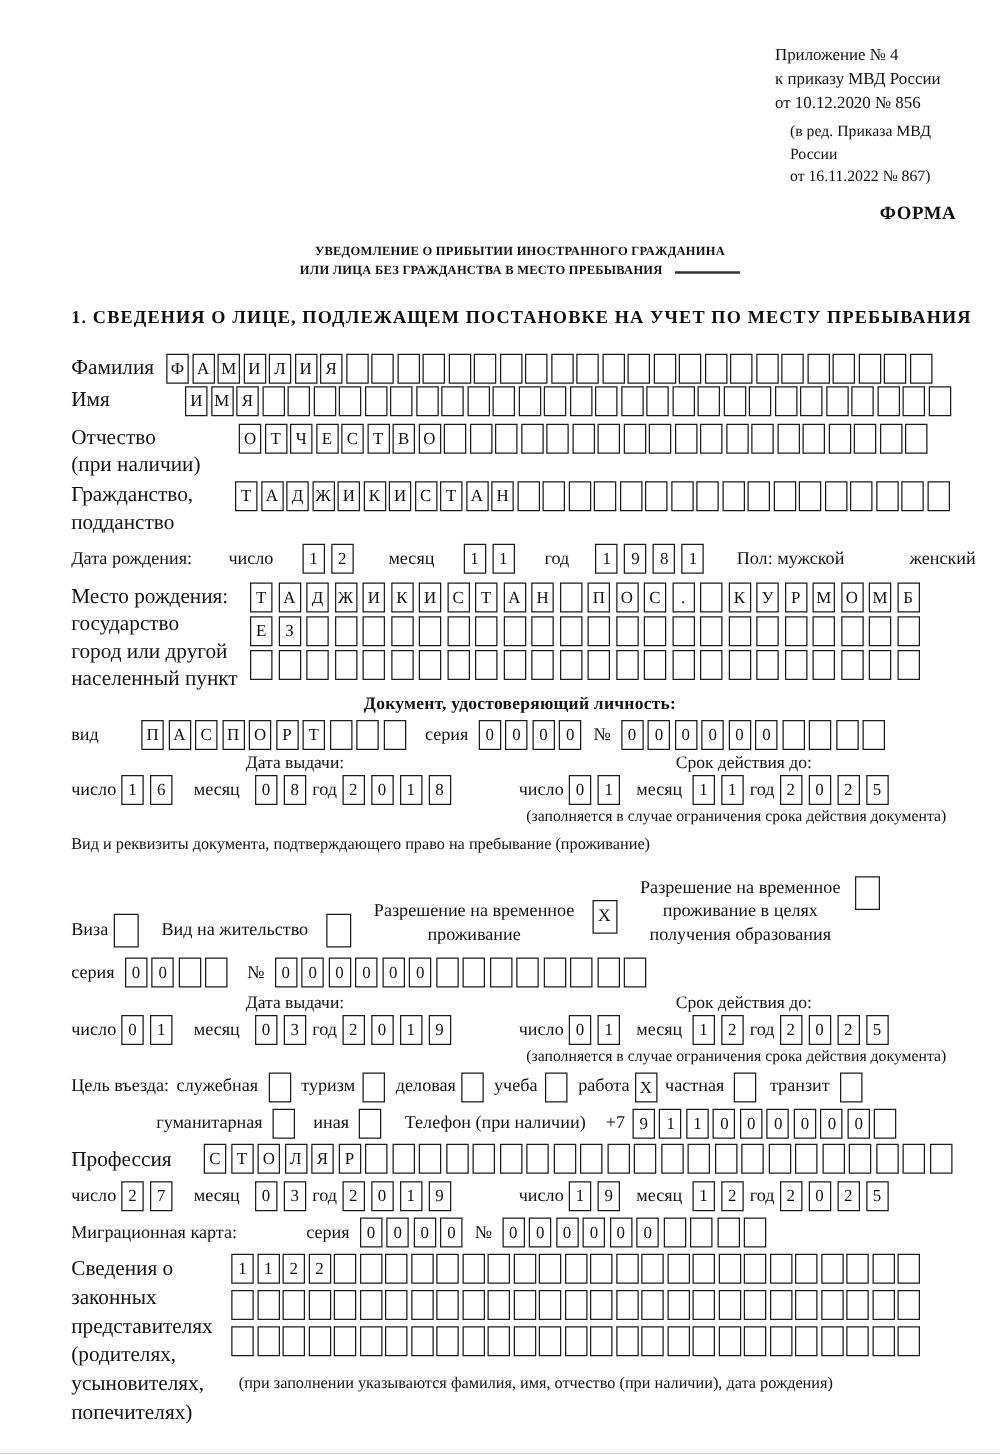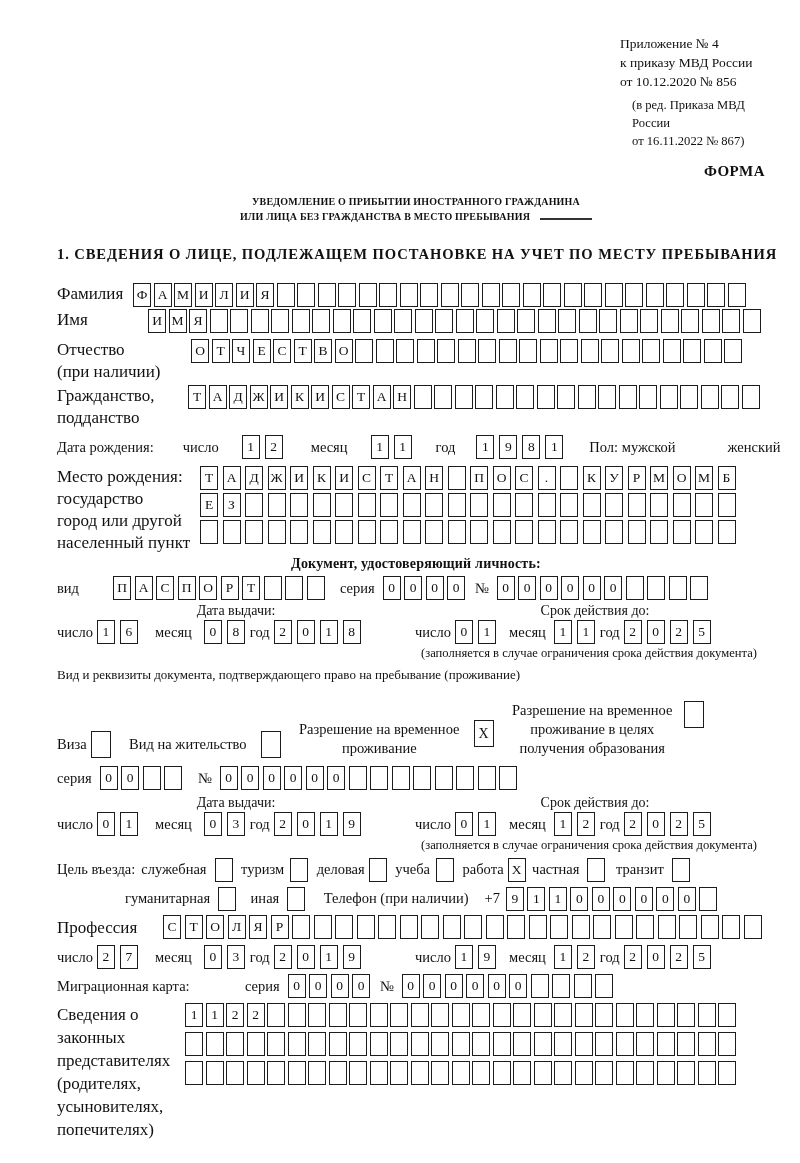--- a/index.html
+++ b/index.html
@@ -796,16 +796,17 @@
           <span class="cell"></span>
           <span class="cell"></span>
           <span class="cell"></span>
           <span class="cell"></span>
           <span class="cell"></span>
           <span class="cell"></span>
           <span class="cell"></span>
           <span class="cell"></span>
           <span class="cell"></span>
         </div>
+      <div class="rep-note">(при заполнении указываются фамилия, имя, отчество (при наличии), дата рождения)</div>
     </div>
   </div>
 
 </div>
 
 </body></html>

